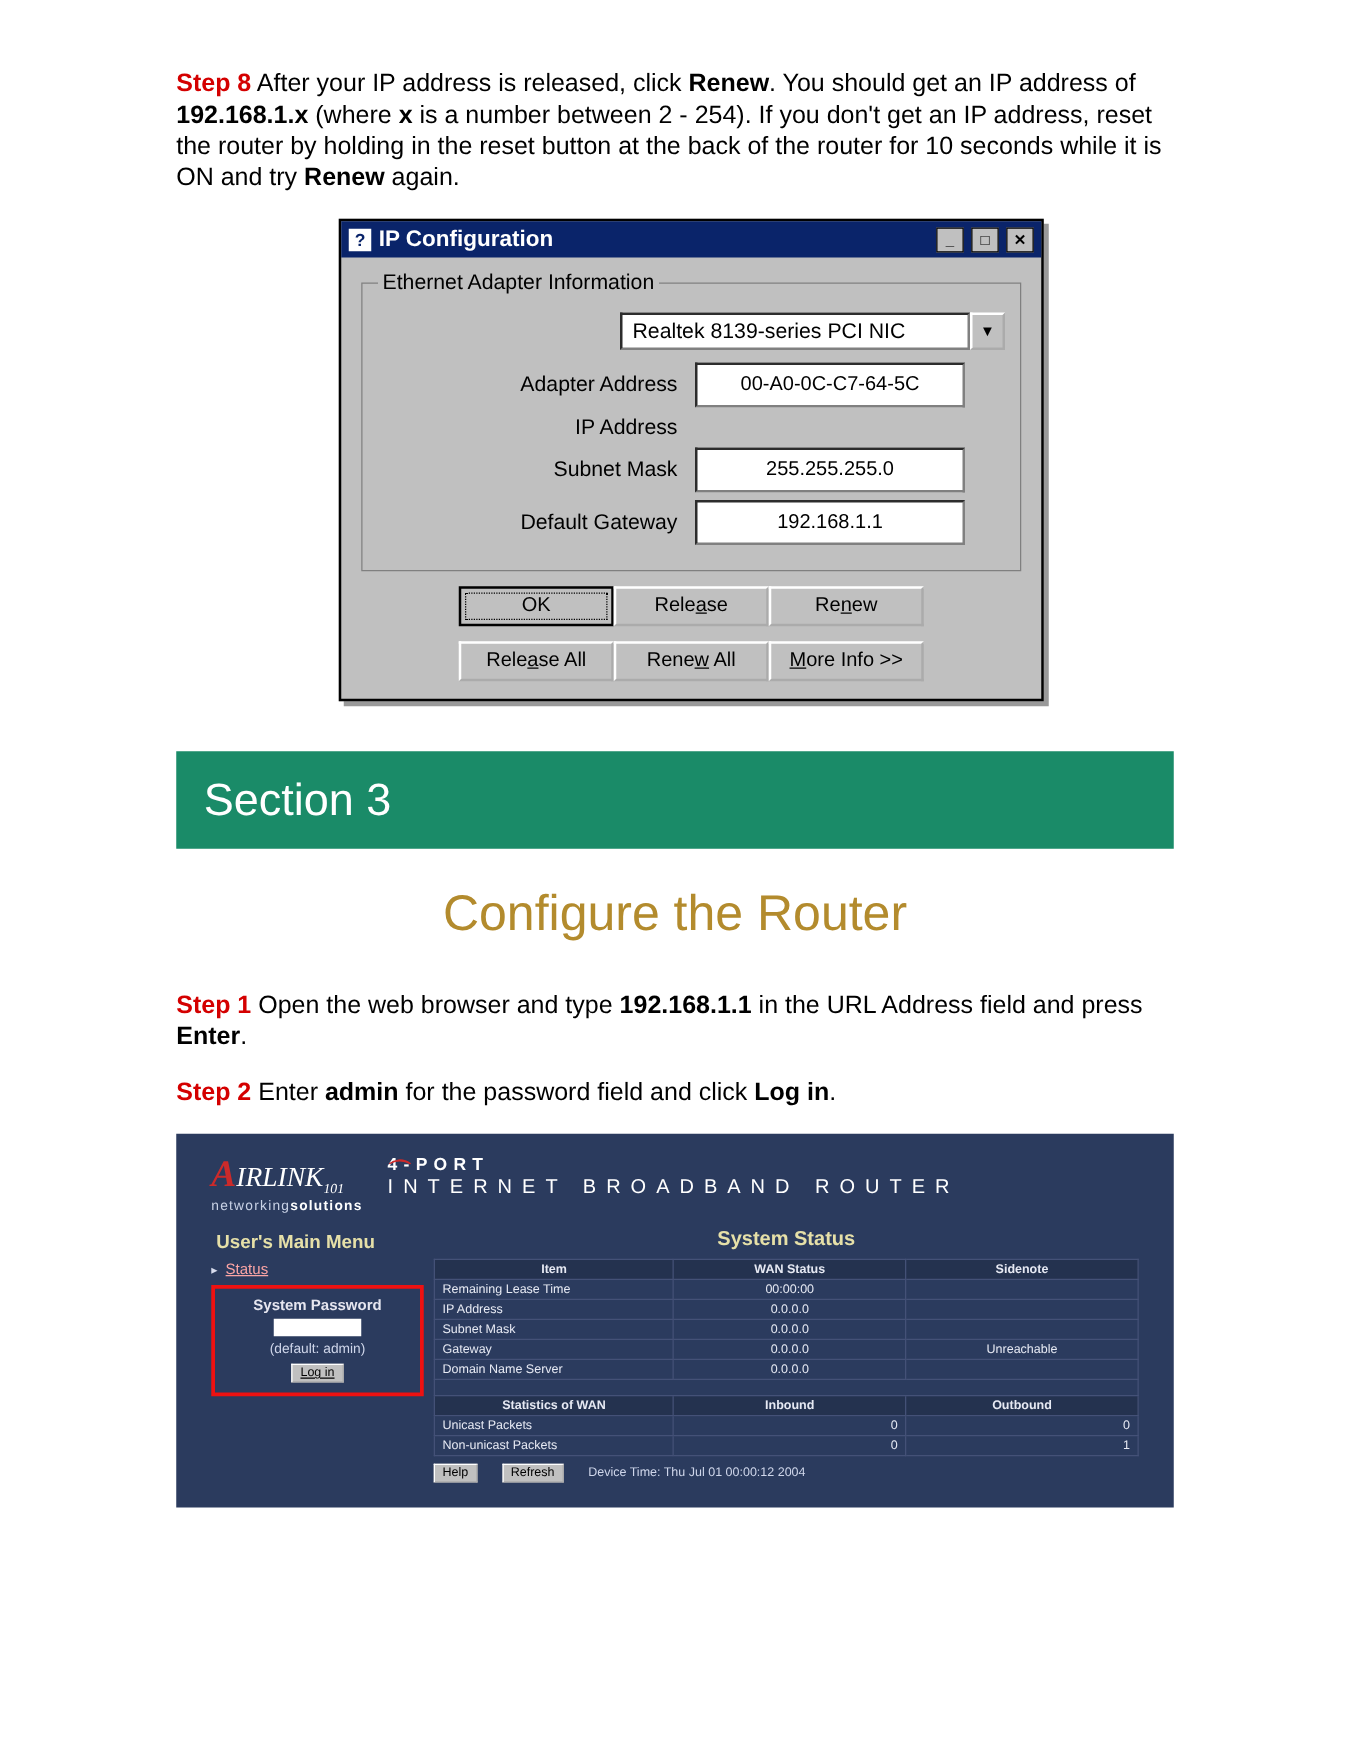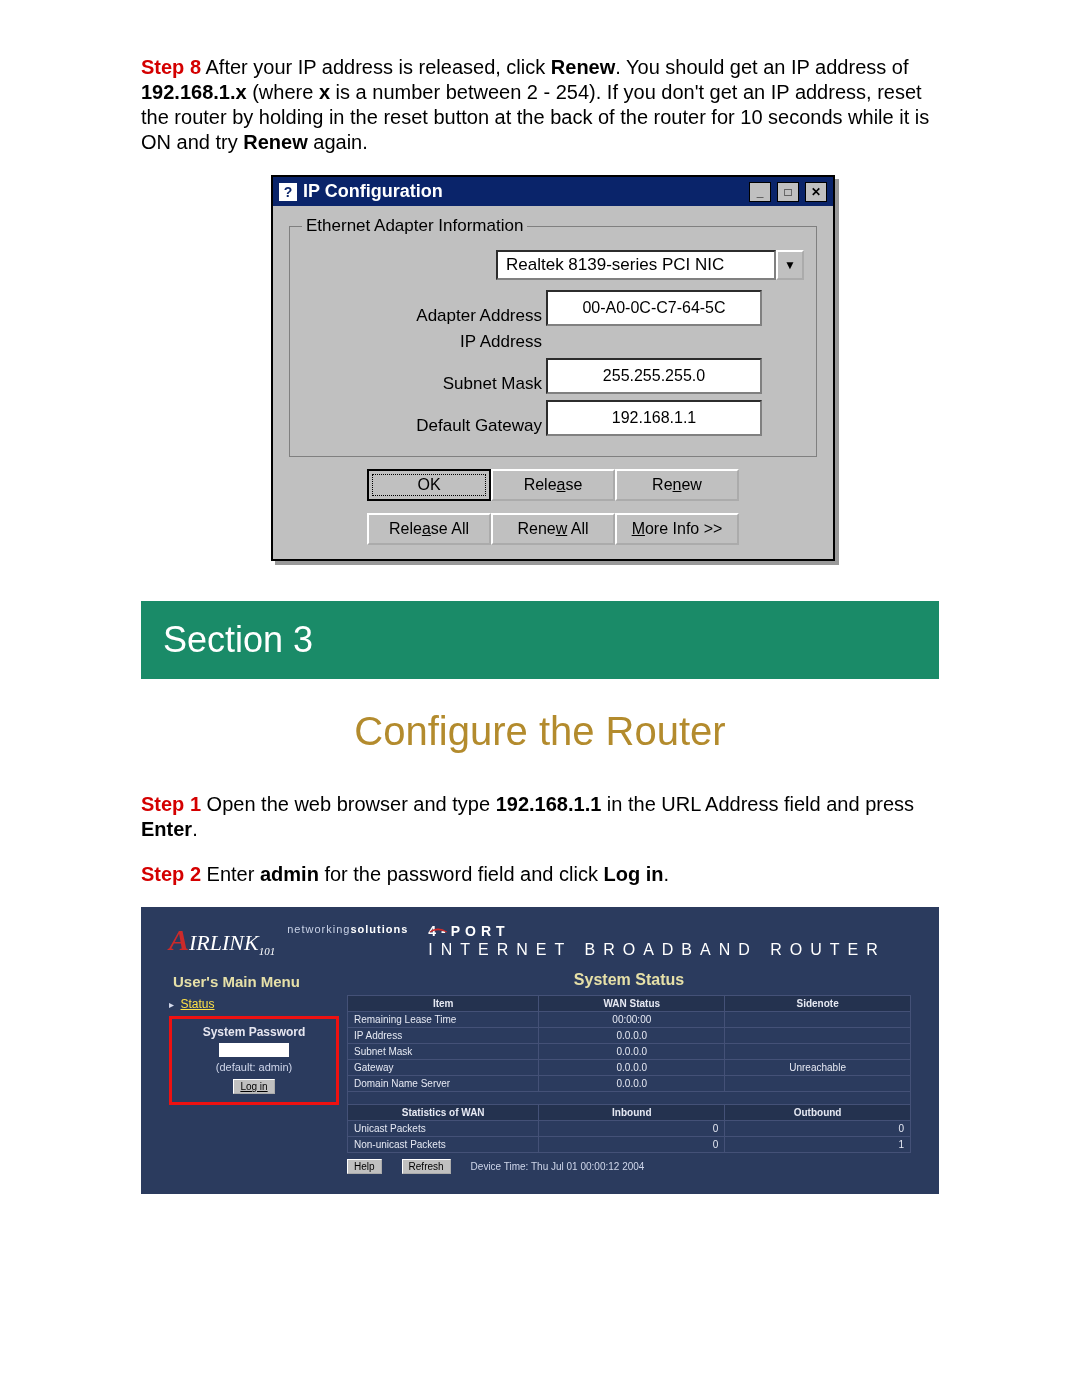--- a/index.html
+++ b/index.html
@@ -14,48 +14,48 @@
   .ipcfg-title .icon{width:18px;height:18px;background:#fff;color:#0a246a;display:inline-flex;align-items:center;justify-content:center;font-size:14px;font-weight:bold}
   .ipcfg-title .spacer{flex:1}
   .winbtn{width:20px;height:18px;background:#c0c0c0;border:1px solid #000;color:#000;display:inline-flex;align-items:center;justify-content:center;font-size:12px;font-weight:bold;line-height:1}
   .ipcfg-body{padding:10px 14px 14px 14px}
   fieldset.eth{border:1px solid #808080;padding:8px 12px 14px 12px}
   fieldset.eth legend{font-size:17px;padding:0 4px}
   .dd{display:flex;justify-content:flex-end;margin:6px 0 10px 0}
   .combo{display:flex;align-items:stretch}
   .combo .sel{background:#fff;border:2px inset #808080;width:260px;padding:3px 8px;font-size:17px}
   .combo .dropbtn{width:24px;background:#c0c0c0;border:2px outset #fff;display:inline-flex;align-items:center;justify-content:center;font-size:12px}
-  .kv{display:flex;align-items:flex-end;gap:4px;margin:6px 0}
+  .kv{display:flex;align-items:center;gap:14px;margin:6px 0}
   .kv .k{flex:0 0 240px;text-align:right;font-size:17px}
   .kv .v{flex:0 0 200px;background:#fff;border:2px inset #808080;padding:7px 6px;text-align:center;font-size:16px}
   .btnrow{display:flex;justify-content:center;margin-top:12px}
   .wbtn{width:120px;padding:5px 0;background:#c0c0c0;border:2px outset #fff;font-size:16px;text-align:center}
   .wbtn.focus{outline:1px dotted #000;outline-offset:-6px;border:2px solid #000}
   .ul{text-decoration:underline}
 
   
   .section-banner{background:#1a8b68;color:#fff;font-size:36px;padding:18px 22px;margin:10px 0 30px 0}
   .section-title{color:#b38b2d;font-size:40px;text-align:center;margin:14px 0 38px 0}
 
   
   .router{background:#2b3b5e;color:#fff;padding:16px 0 20px 0;margin-top:18px}
   .router-inner{padding:0 28px}
   .rtop{display:flex;align-items:flex-start;gap:20px}
-  .logo{display:flex;gap:12px}
+  .logo{display:flex;flex-direction:column;gap:2px}
   .logo .brand{font-family:Georgia,serif;font-size:22px;font-style:italic}
   .logo .brand .a{color:#cc2a2a;font-size:30px;font-weight:bold;font-style:italic}
   .logo .tag{font-size:11px;letter-spacing:1px;color:#c9d2e6}
   .branding{flex:1;text-align:left}
   .branding .line1{font-size:14px;letter-spacing:5px;font-weight:bold}
   .branding .line2{font-size:16px;letter-spacing:8px}
   .branding .swoosh{color:#cc2a2a;font-weight:bold;font-size:20px;line-height:6px;margin-top:-4px}
   .rmain{display:flex;gap:8px;margin-top:8px;align-items:flex-start}
   .sidebar{flex:0 0 170px}
   .umm{color:#e6e0a8;font-weight:bold;font-size:15px;margin:6px 0 4px 4px}
-  .status-link{font-size:12px;text-decoration:underline;color:#fde047;margin-left:2px}
+  .status-link{font-size:12px;text-decoration:underline;color:#fca5a5;margin-left:2px}
   .tri{font-size:10px;color:#d7dced}
   .redbox{border:3px solid #e11;padding:6px 6px 8px 6px;margin-top:4px;text-align:center}
   .sp-title{font-size:12px;font-weight:bold;color:#e6e6f0}
   .pw{background:#fff;width:70px;height:14px;margin:4px auto}
   .def{font-size:11px;color:#cfd6ea;margin-top:2px}
   .login{display:inline-block;background:#c0c0c0;color:#000;font-size:10px;padding:1px 6px;border:1px outset #fff;margin-top:6px;text-decoration:underline}
   .content{flex:1}
   .sys-status{color:#e6e0a8;font-weight:bold;text-align:center;font-size:16px;margin:4px 0 6px 0}
   table.rt{width:100%;border-collapse:collapse;font-size:10px;color:#e6e9f3}
   table.rt th{background:#24324f;border:1px solid #445177;padding:2px 6px;font-weight:bold}

